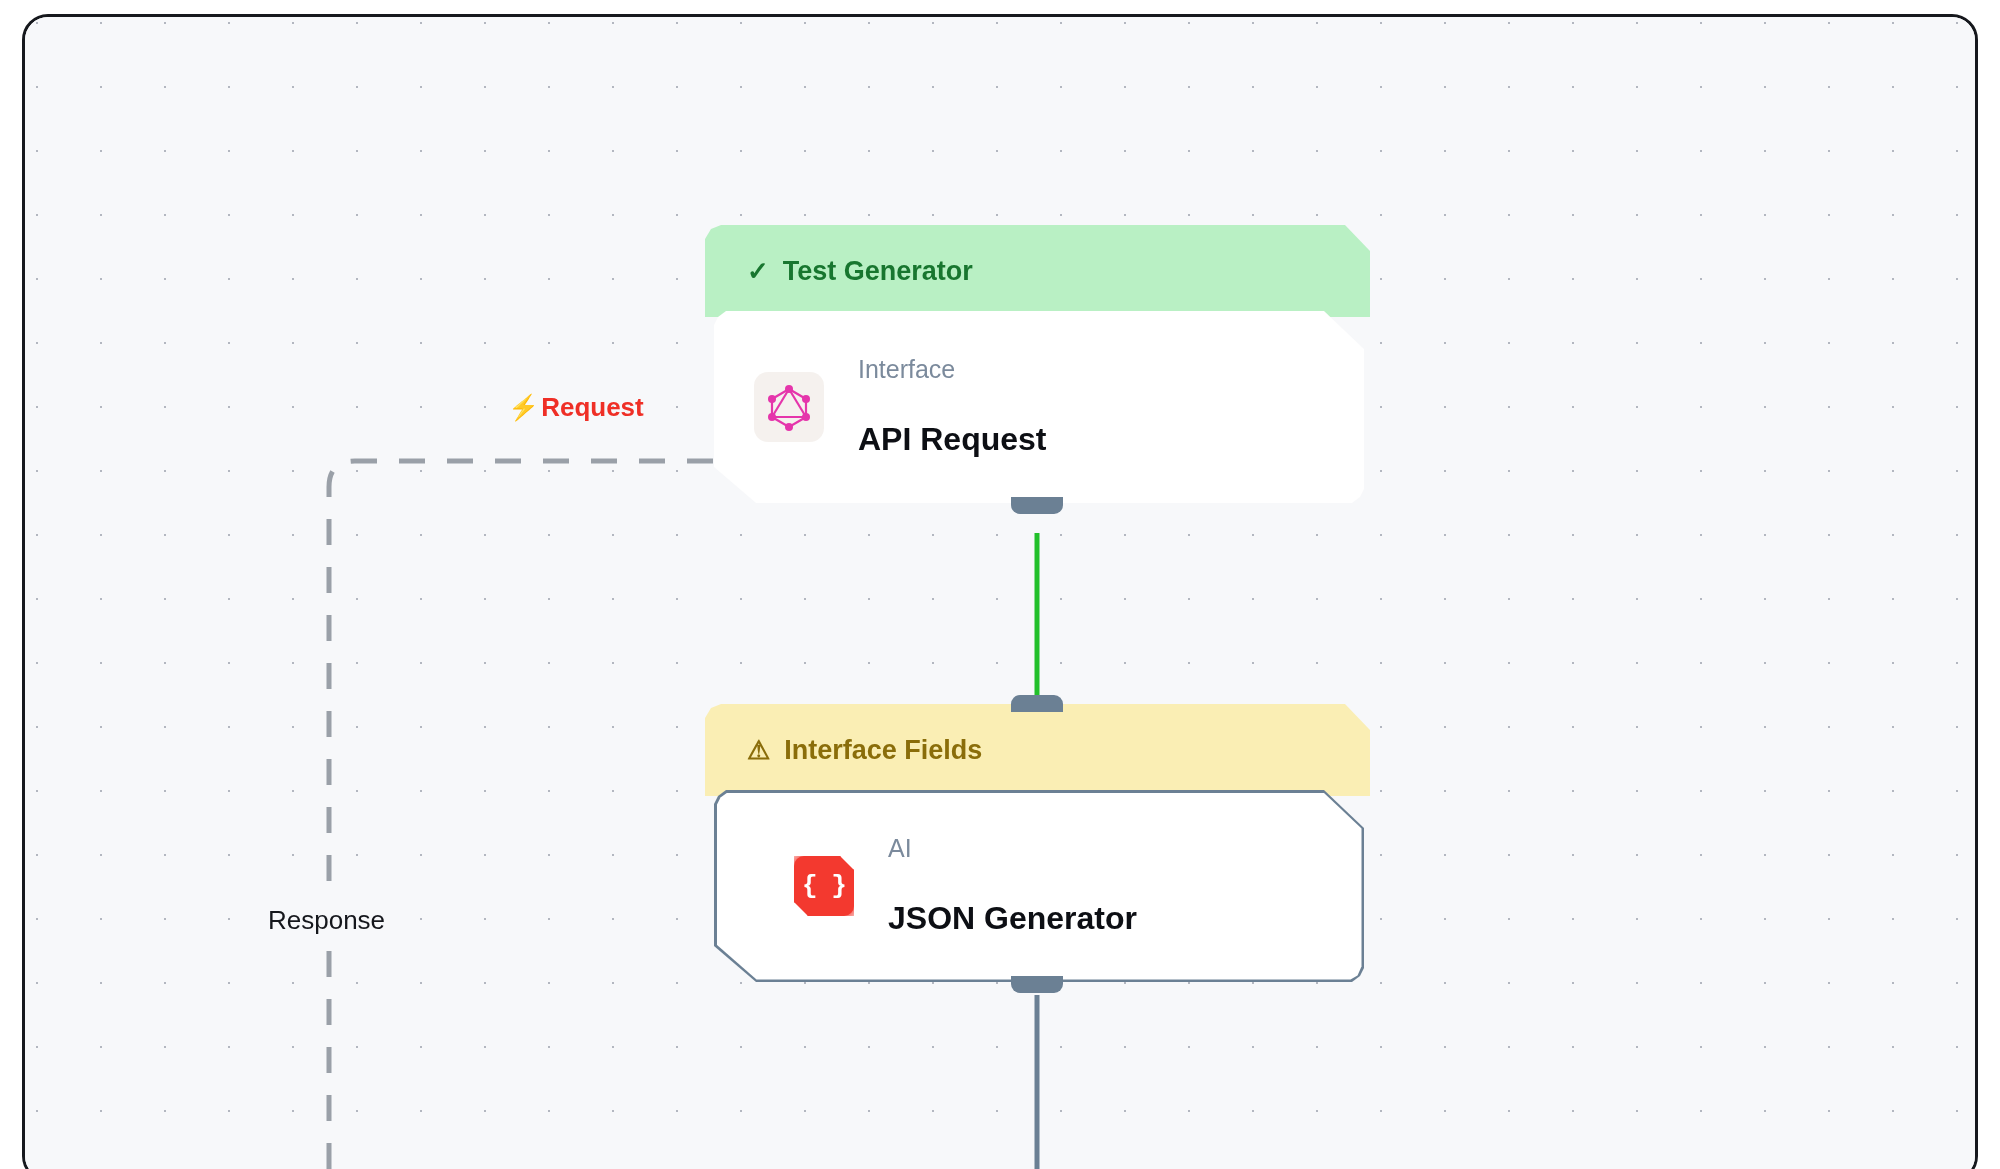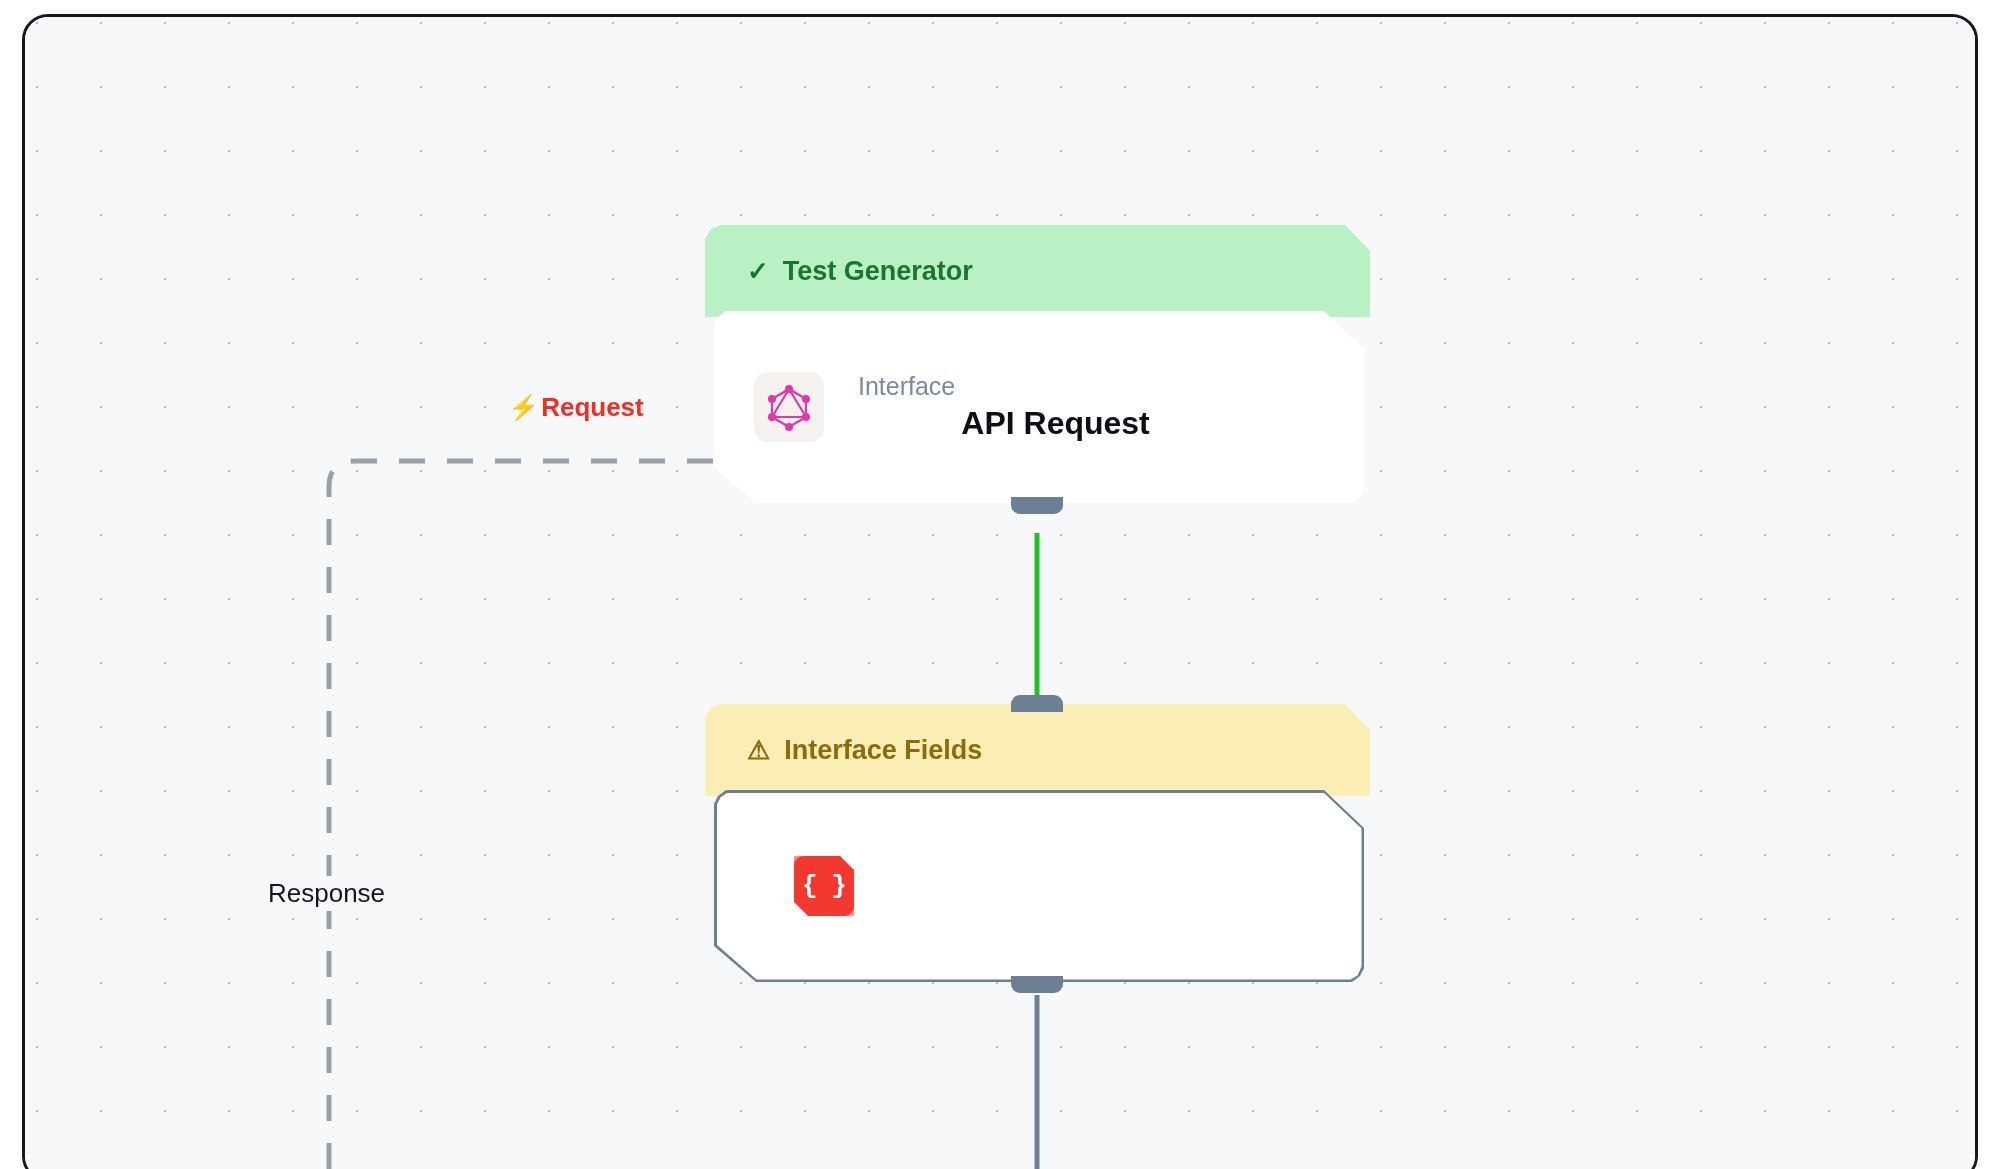--- a/index.html
+++ b/index.html
@@ -40,21 +40,21 @@
     font-weight:700;
     display:flex; align-items:center; gap:2px;
   }
   #trigger-label {
     left:483px; top:375px;
     color:#ef2f26;
     font-size:26px;
   }
   #trigger-label .bolt { font-size:25px; line-height:1; }
   #response-label {
-    left:233px; top:859px;
+    left:233px; top:886px;
     color:#15171c;
     font-size:26px;
     font-weight:400;
     background:#f7f8fa;
     padding:2px 10px;
   }
 
   
   .node { position:absolute; }
 
@@ -130,21 +130,21 @@
     border-radius:10px;
     clip-path:polygon(0 0, 46px 0, 60px 14px, 60px 60px, 14px 60px, 0 46px);
     box-shadow:0 0 26px 6px rgba(243,57,47,.62), 0 0 10px 2px rgba(243,57,47,.8);
     color:#ffffff;
     font-family:"Liberation Mono", monospace;
     font-size:26px; font-weight:700;
     letter-spacing:-1px;
   }
 
   
-  .node-text { display:flex; flex-direction:row; gap:6px; }
+  .node-text { display:flex; flex-direction:column; gap:6px; }
   .node-kind {
     font-size:25px;
     color:#7b8a9c;
     font-weight:400;
     line-height:1.1;
   }
   .node-title {
     font-size:32px;
     color:#0d0f14;
     font-weight:700;
@@ -227,20 +227,24 @@
 
       <div class="status-banner warning">
         <span class="status-icon">⚠</span>
         <span>Interface Fields</span>
       </div>
 
       <div class="node-card bordered" style="left:9px; top:86px;">
         <div class="card-inner"></div>
         <div class="card-content">
           <div class="node-icon icon-json">{ }</div>
+          <div class="node-text">
+            <span class="node-kind">AI</span>
+            <span class="node-title">JSON Generator</span>
+          </div>
         </div>
       </div>
 
       <div class="handle bottom" style="left:306px; top:272px;"></div>
     </div>
 
   </div>
 </div>
 
 </body></html>

